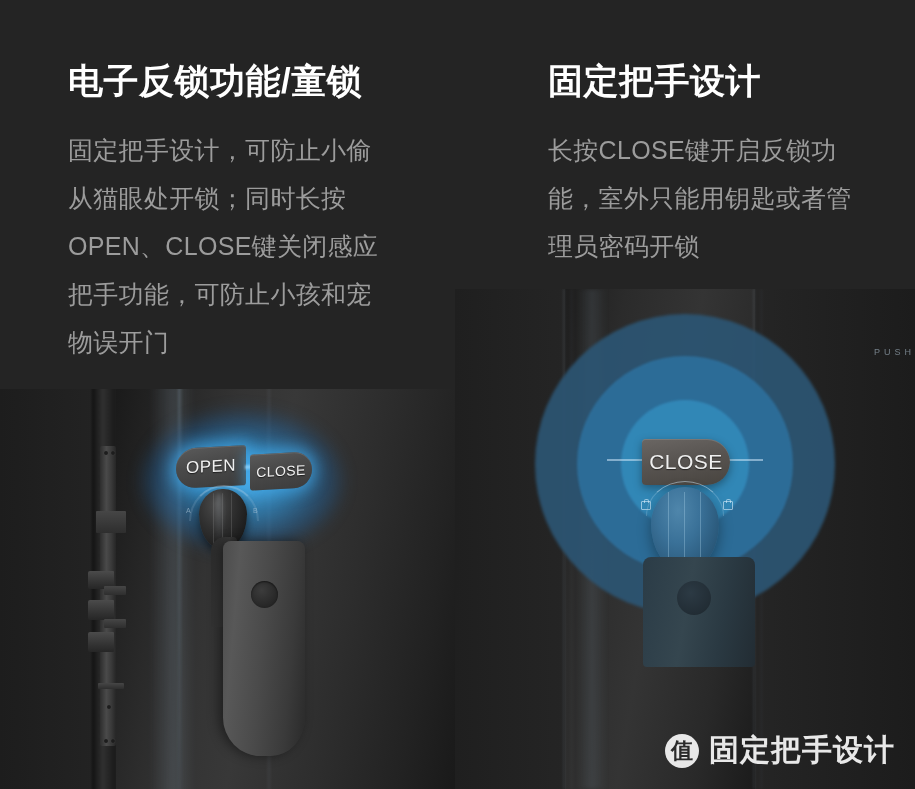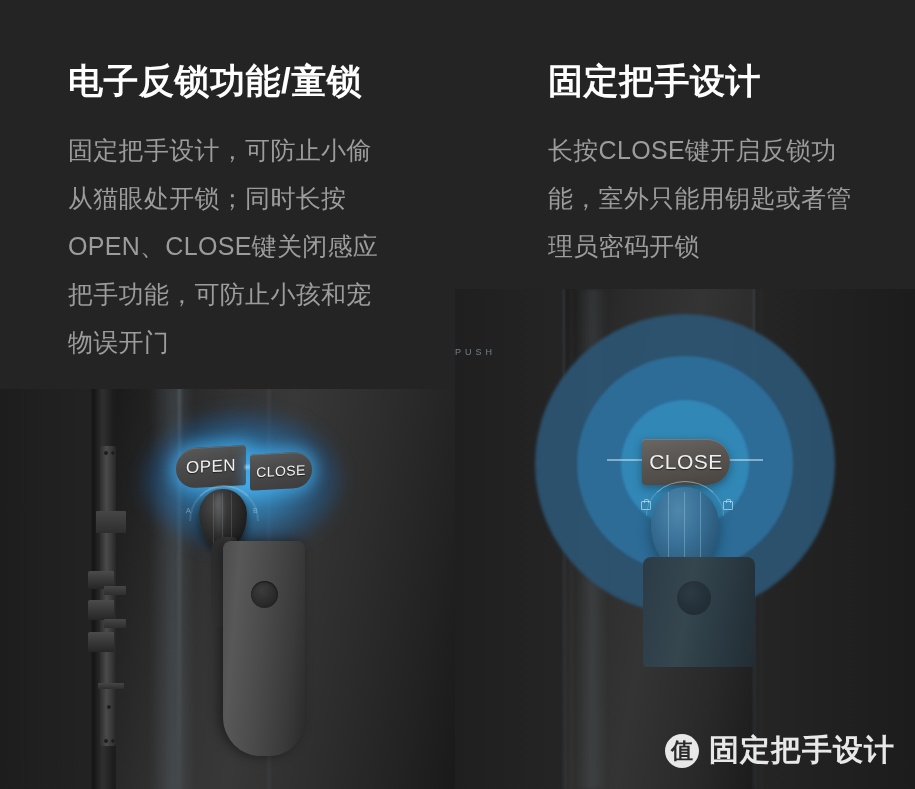--- a/index.html
+++ b/index.html
@@ -248,21 +248,21 @@
     left: 50%; top: 175px;
     transform: translate(-50%, -50%);
   }
   .ripple-3 { width: 300px; height: 300px; background: #2c5573; opacity: 0.92; filter: blur(1.5px); }
   .ripple-2 { width: 216px; height: 216px; background: #2d6e9a; opacity: 0.95; filter: blur(1.2px); }
   .ripple-1 { width: 128px; height: 128px; background: #3288b8; opacity: 0.97; filter: blur(1px); }
 
   .r-push {
     position: absolute;
     left: 0; right: 0; top: 58px;
-    text-align: left;
+    text-align: right;
     font-size: 9px;
     letter-spacing: 4px;
     color: rgba(175,195,210,0.58);
   }
   .r-hairline {
     position: absolute;
     top: 170px; height: 2px;
     background: rgba(205,230,248,0.55);
     filter: blur(0.6px);
   }

